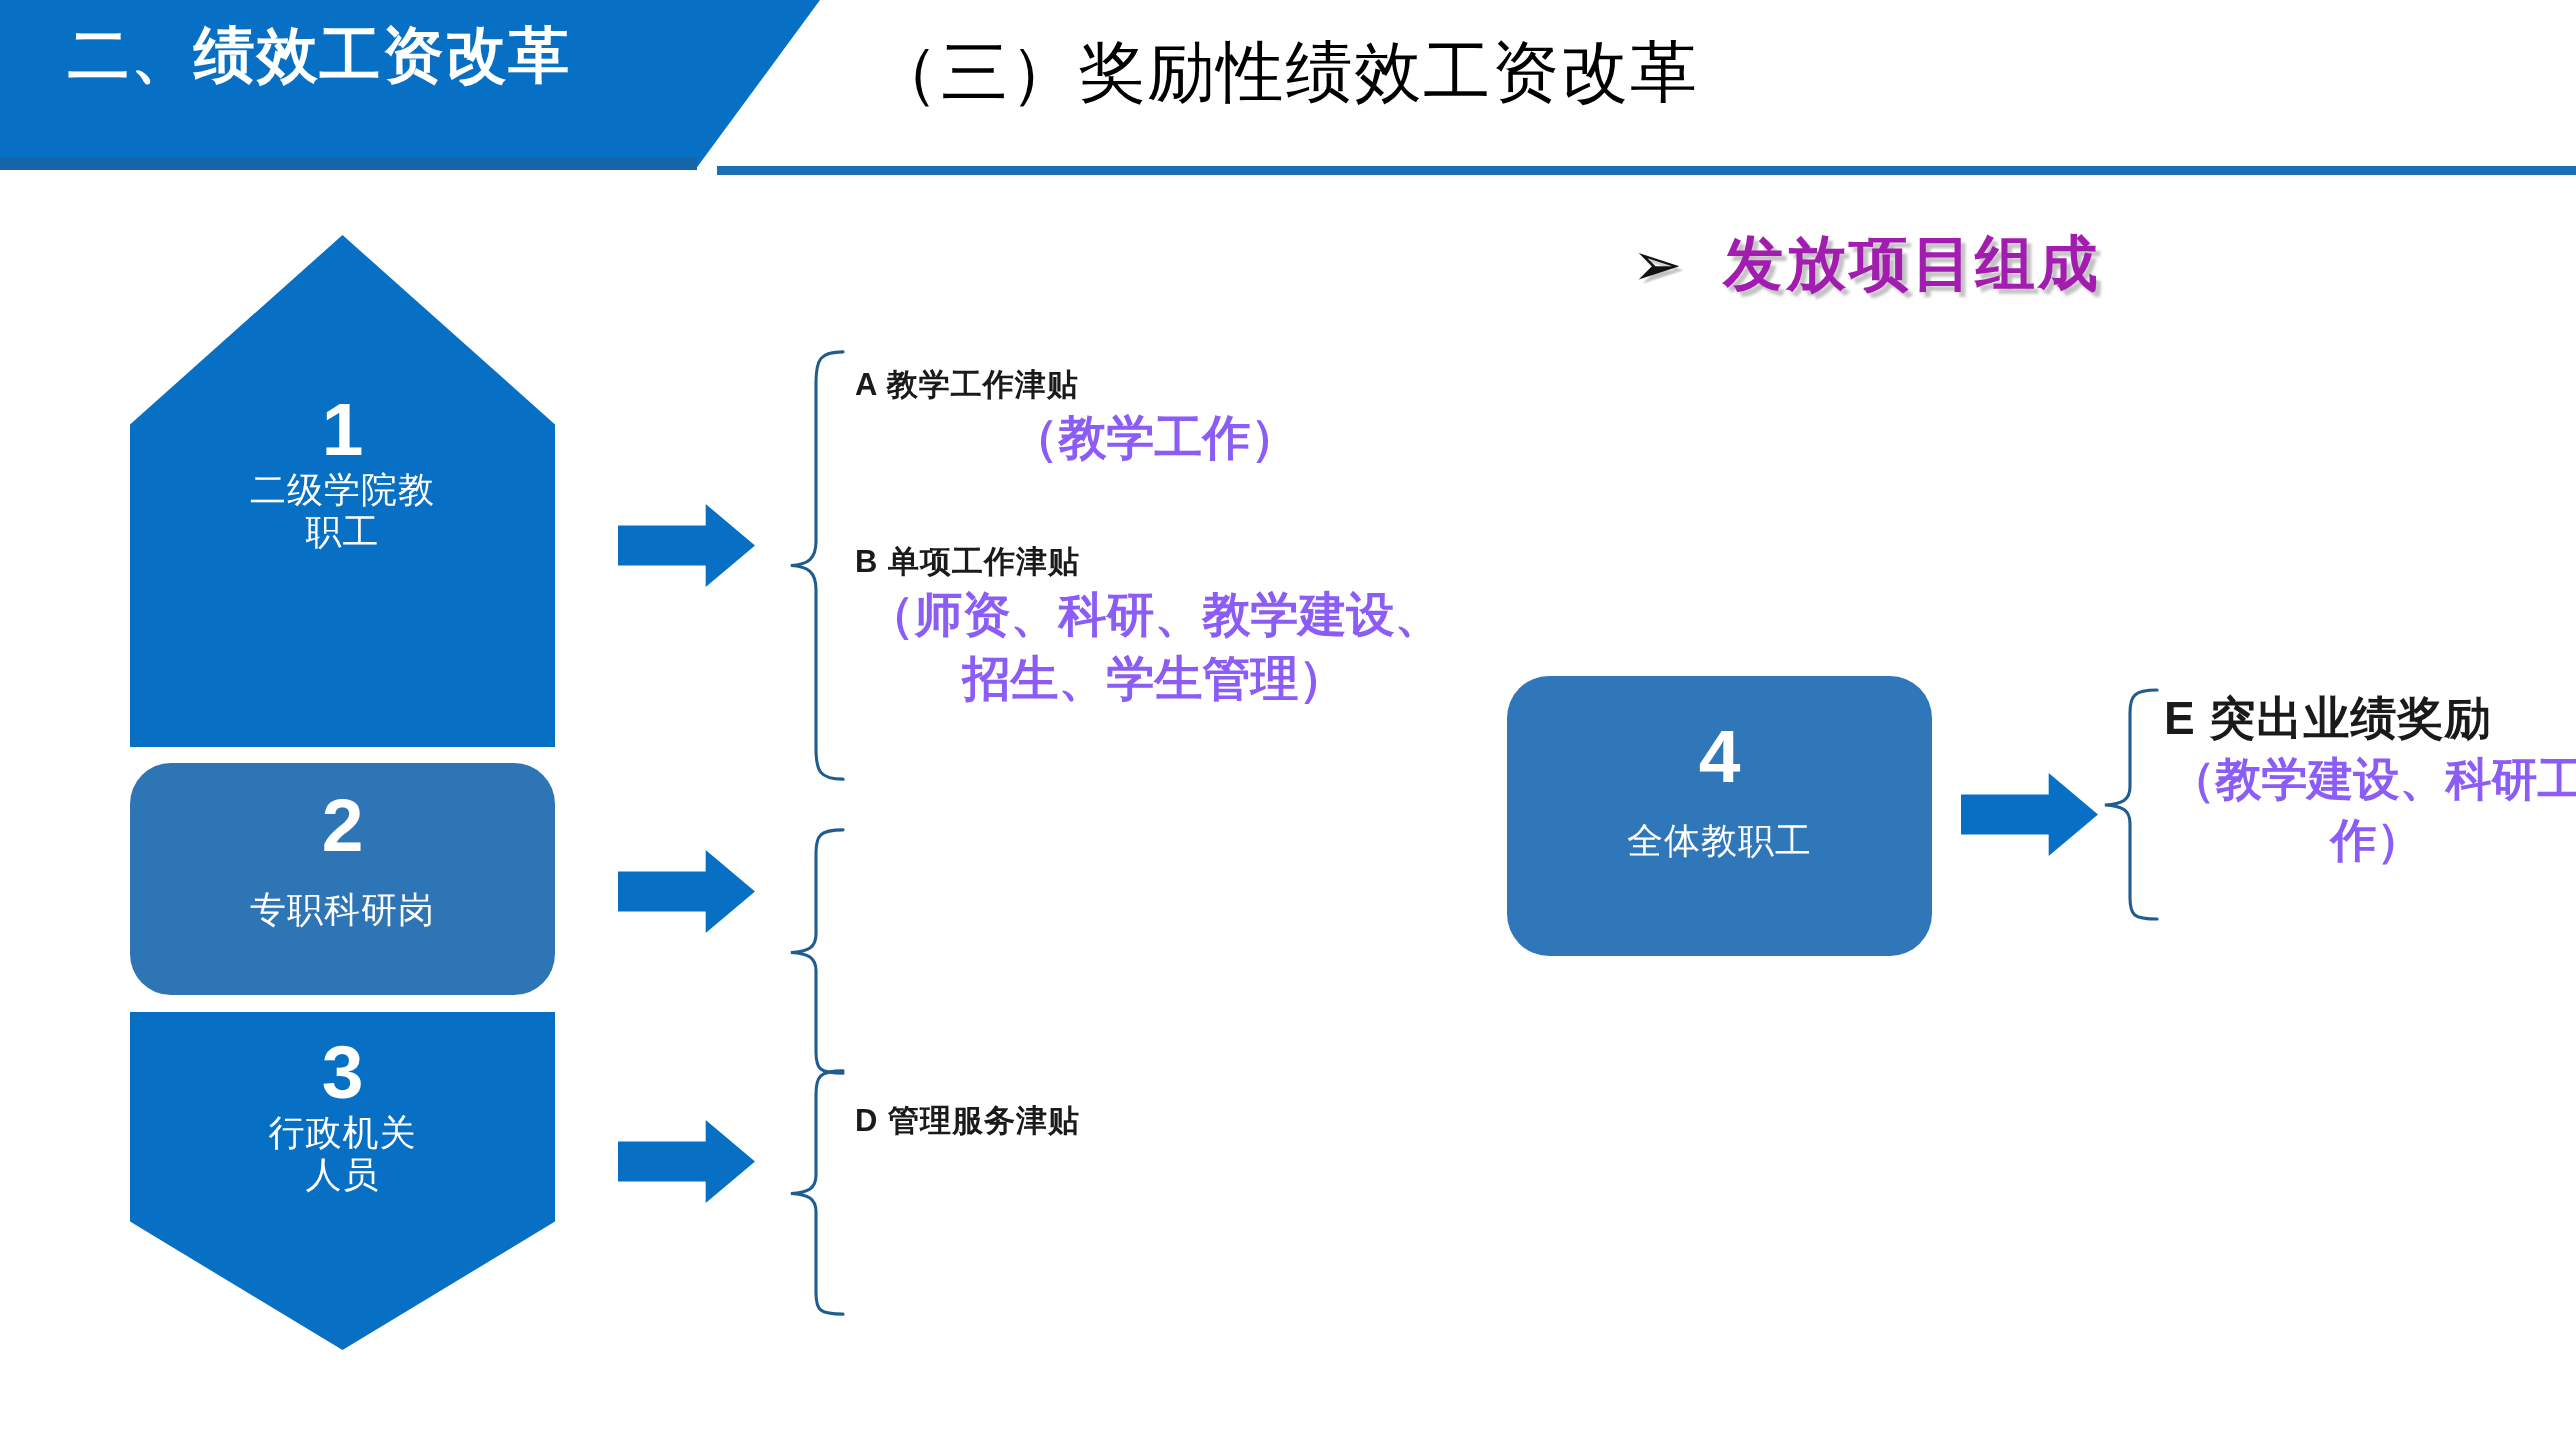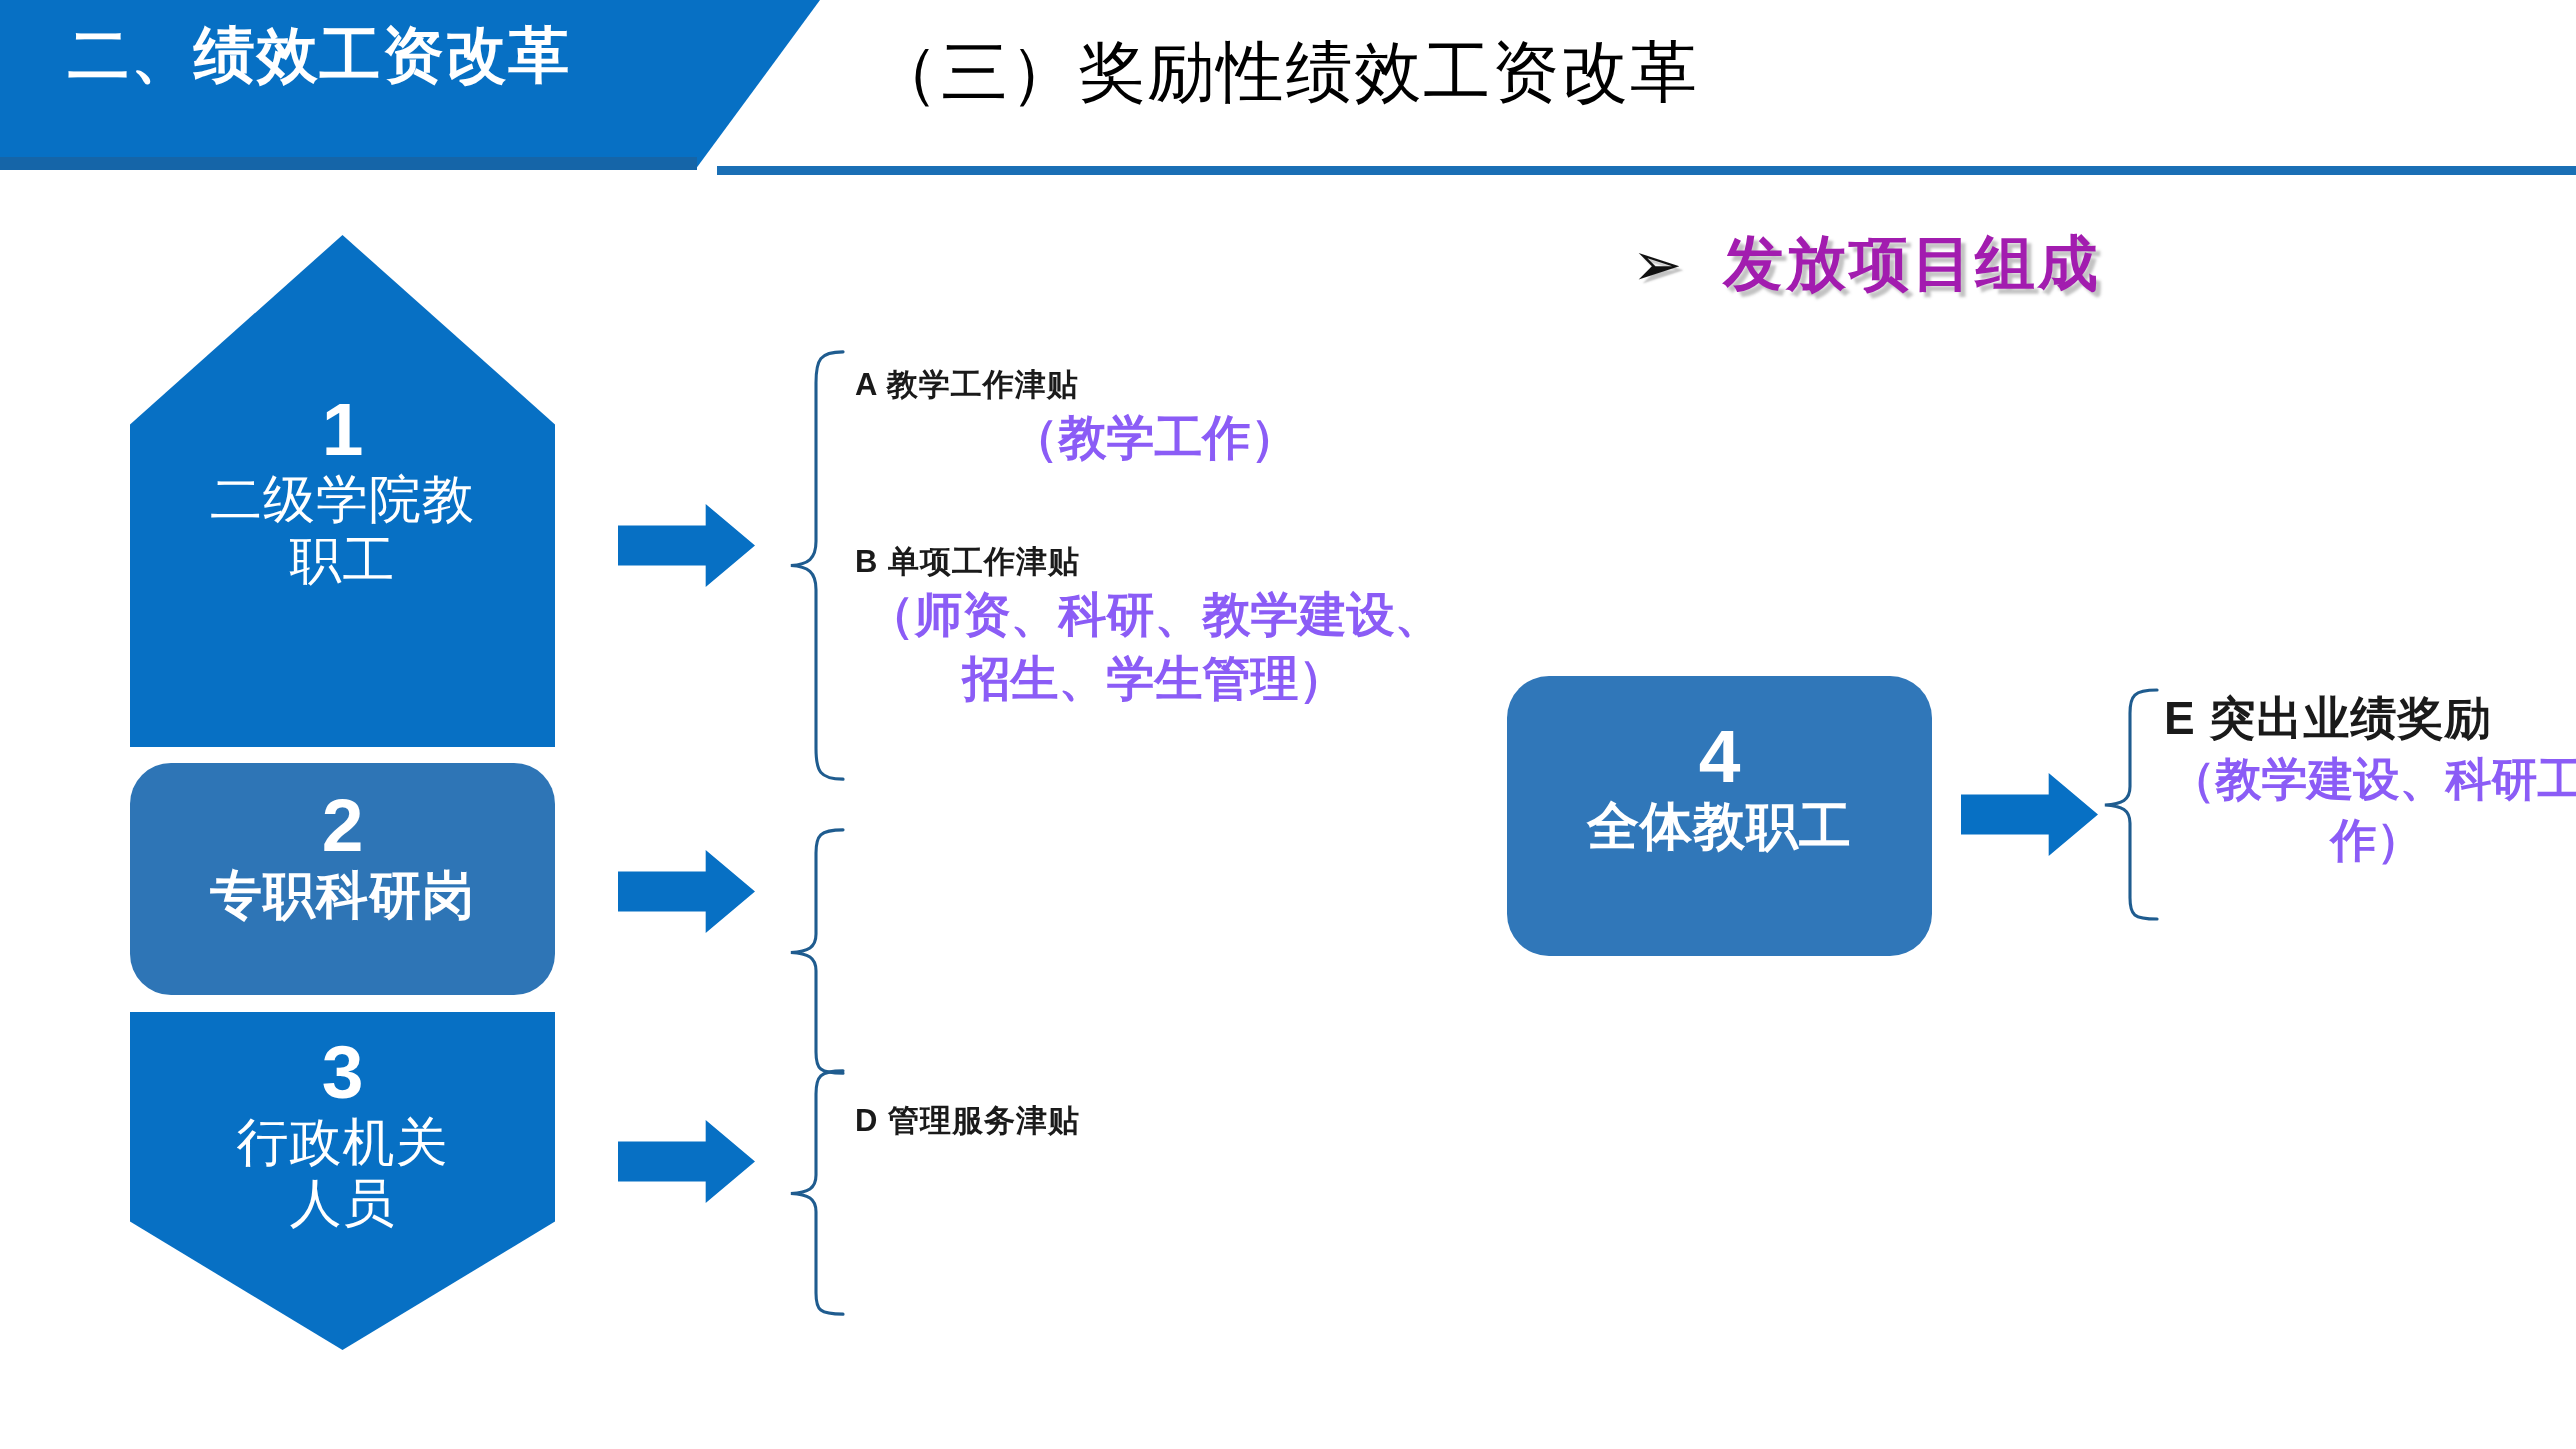--- a/index.html
+++ b/index.html
@@ -92,26 +92,26 @@
     align-items:center;
     justify-content:flex-start;
     text-align:center;
   }
   .shape .num{
     font-size:75px;
     font-weight:700;
     line-height:1.05;
   }
   .shape .cap{
-    font-size:52px;
+    font-size:36px;
     font-weight:400;
     line-height:1.18;
     letter-spacing:1px;
   }
-  .shape .cap.bold{ font-weight:700; }
+  .shape .cap.bold{ font-weight:400;margin-top:24px; }
 
   #shape1{
     left:130px; top:235px;
     width:425px; height:512px;
     background:#0770c4;
     clip-path:polygon(50% 0, 100% 37%, 100% 100%, 0 100%, 0 37%);
     padding-top:155px;
     box-sizing:border-box;
   }
   #shape2{

